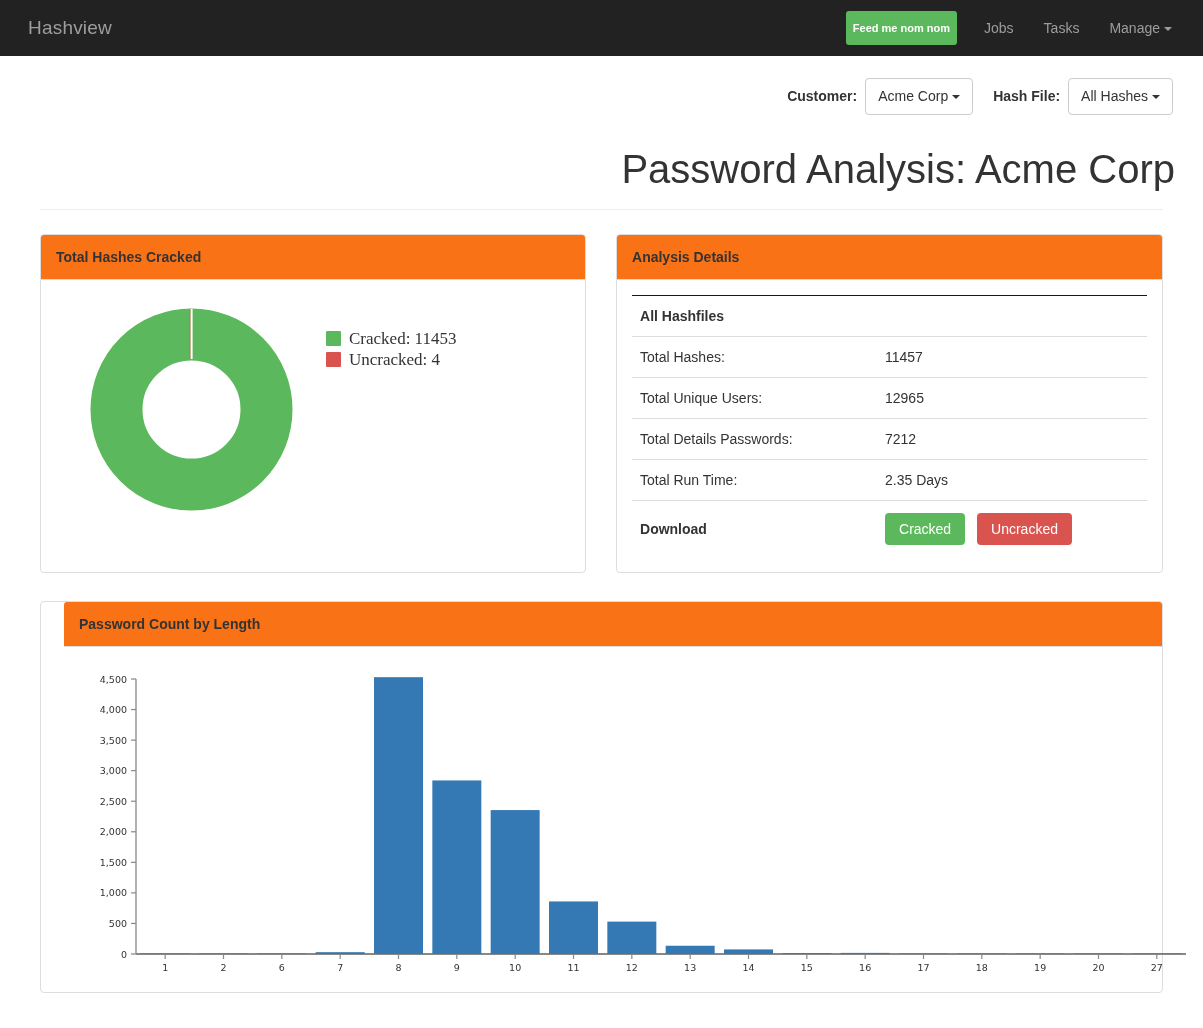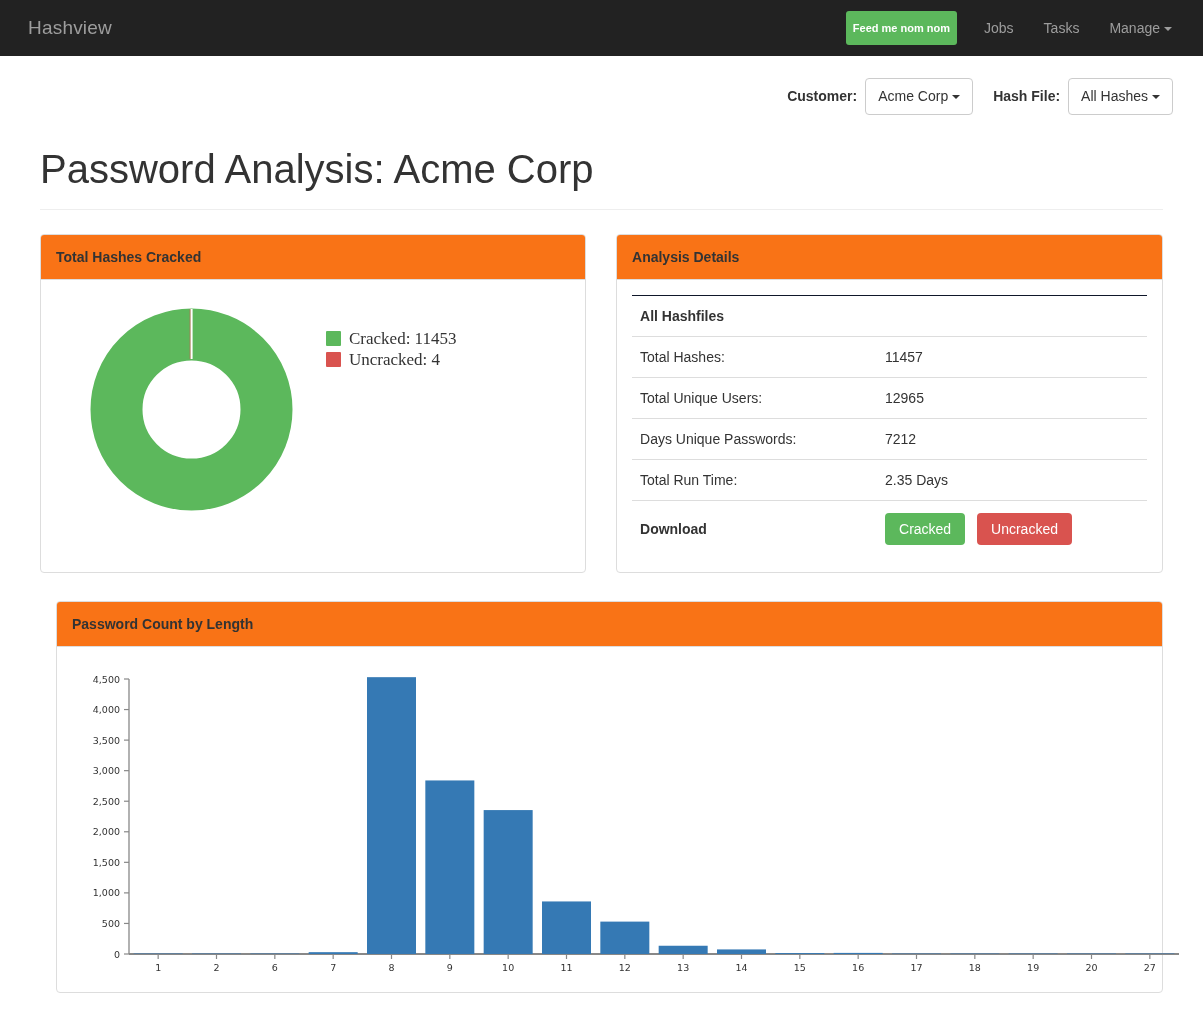--- a/index.html
+++ b/index.html
@@ -86,20 +86,21 @@
   .sel-gap { width: 20px; }
 
   
   .page-wrap { padding: 0 28px; }
   .page-title {
     font-size: 40px;
     font-weight: normal;
     color: #333333;
     margin: 32px 0 18px 12px;
     line-height: 1.1;
+    text-align: right;
   }
   .title-rule {
     border-bottom: 1px solid #eeeeee;
     margin: 0 12px 24px 12px;
   }
 
   
   .row { display: flex; gap: 30px; padding: 0 12px; }
   .panel {
     border: 1px solid #dddddd;
@@ -164,21 +165,21 @@
     color: #ffffff;
     font-size: 14px;
     padding: 8px 14px;
     font-family: "Liberation Sans", sans-serif;
     margin-right: 8px;
   }
   .btn-green { background: #5cb85c; }
   .btn-red { background: #d9534f; }
 
   
-  .panel-full { margin: 28px 12px 0 28px; }
+  .panel-full { margin: 28px 12px 0 12px; padding-left: 23px; }
   .chart-box { position: relative; height: 345px; padding: 18px 10px 0 10px; }
   svg.barchart { display: block; }
   .axis-text {
     font-family: "DejaVu Sans", sans-serif;
     font-size: 9.5px;
     fill: #333333;
   }
 </style>
 </head>
 <body>
@@ -249,21 +250,21 @@
           </tr>
           <tr>
             <td class="key">Total Hashes:</td>
             <td class="val">11457</td>
           </tr>
           <tr>
             <td class="key">Total Unique Users:</td>
             <td class="val">12965</td>
           </tr>
           <tr>
-            <td class="key">Days Unique Passwords:</td>
+            <td class="key">Total Details Passwords:</td>
             <td class="val">7212</td>
           </tr>
           <tr>
             <td class="key">Total Run Time:</td>
             <td class="val">2.35 Days</td>
           </tr>
           <tr>
             <td class="key bold">Download</td>
             <td class="val">
               <span class="btn btn-green">Cracked</span>

